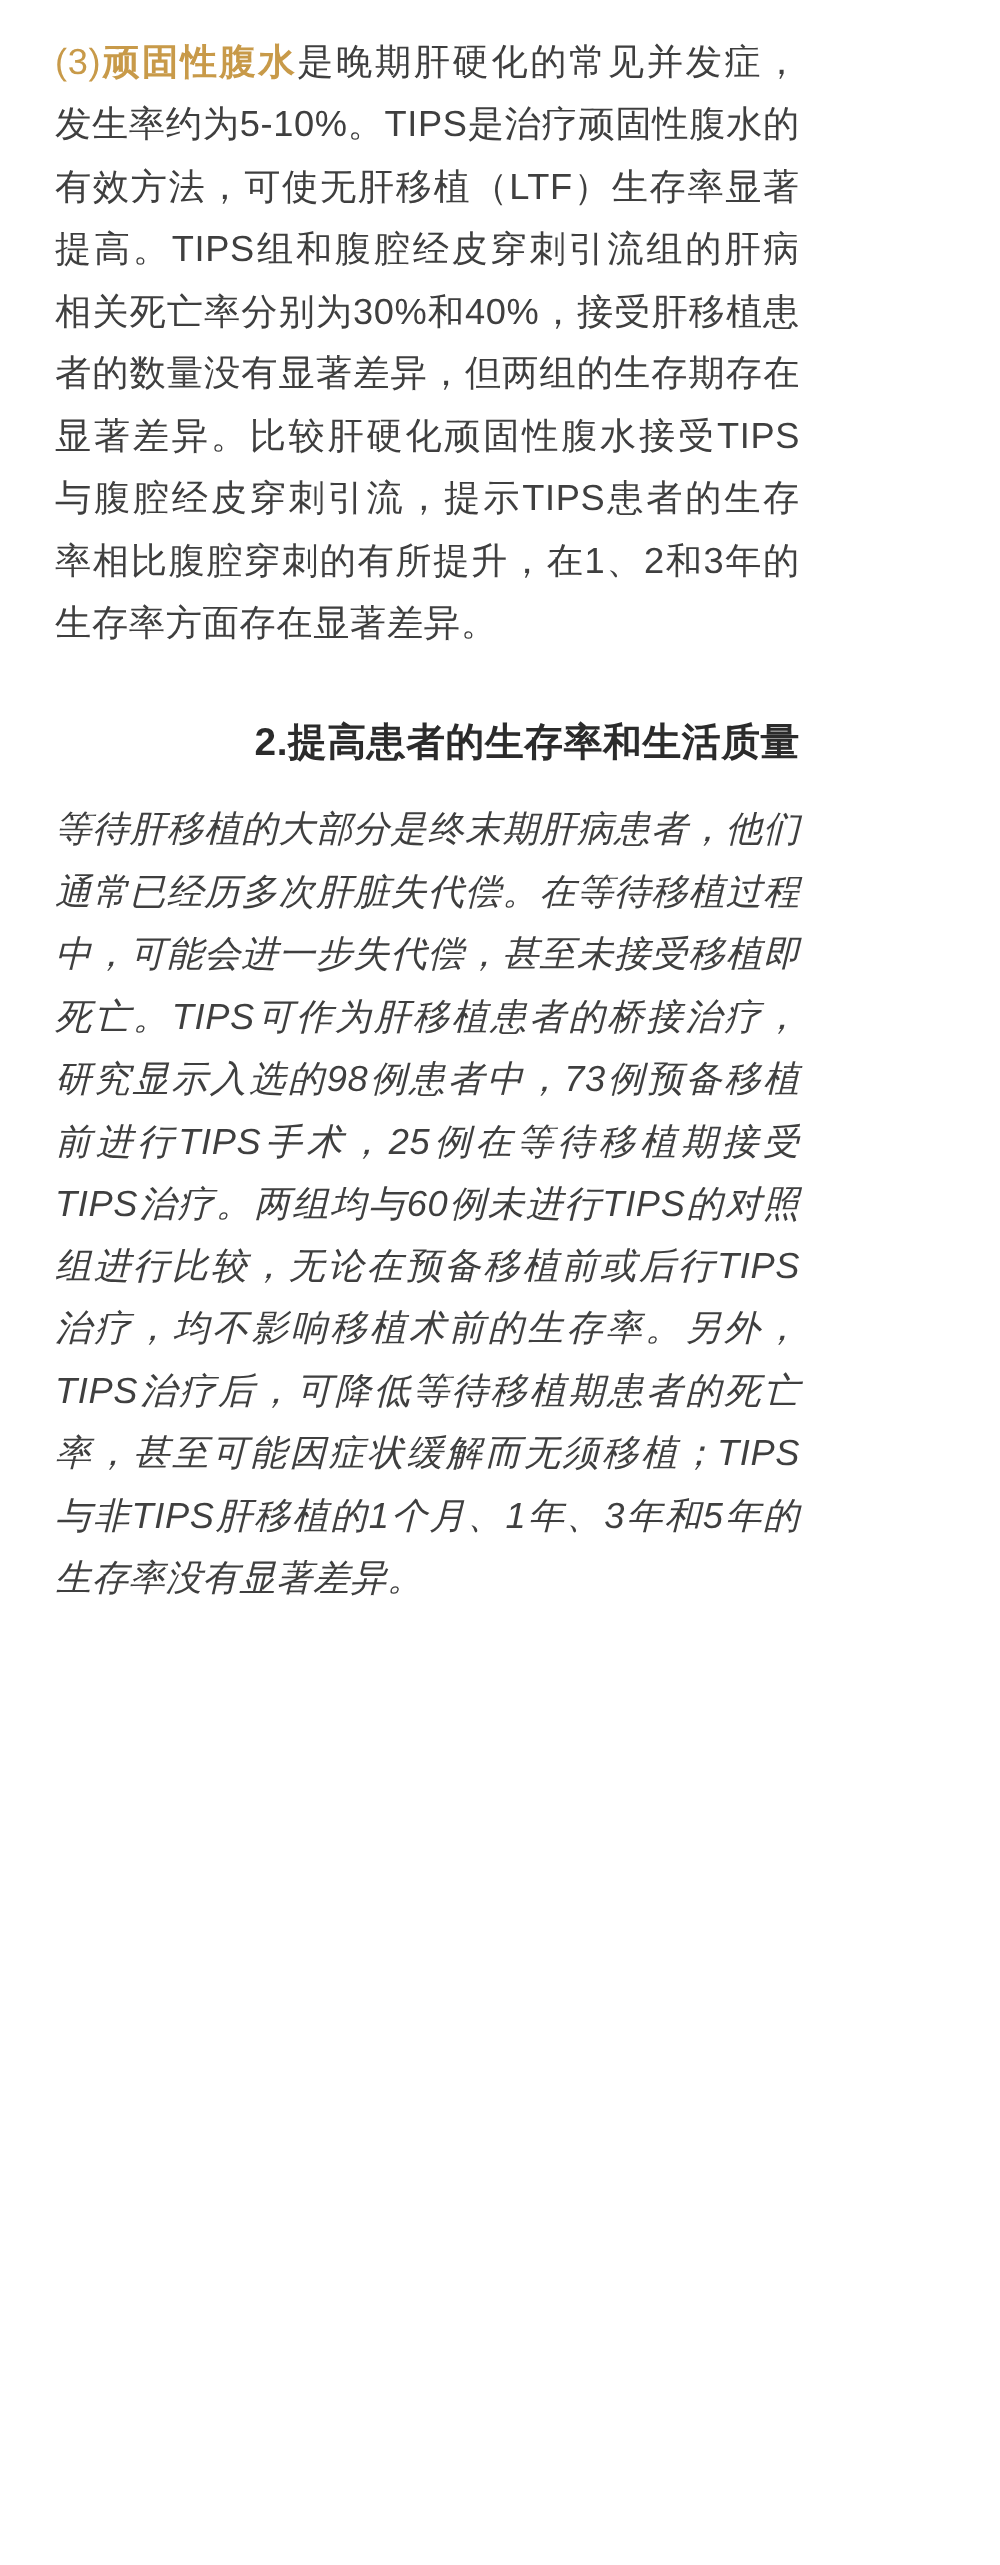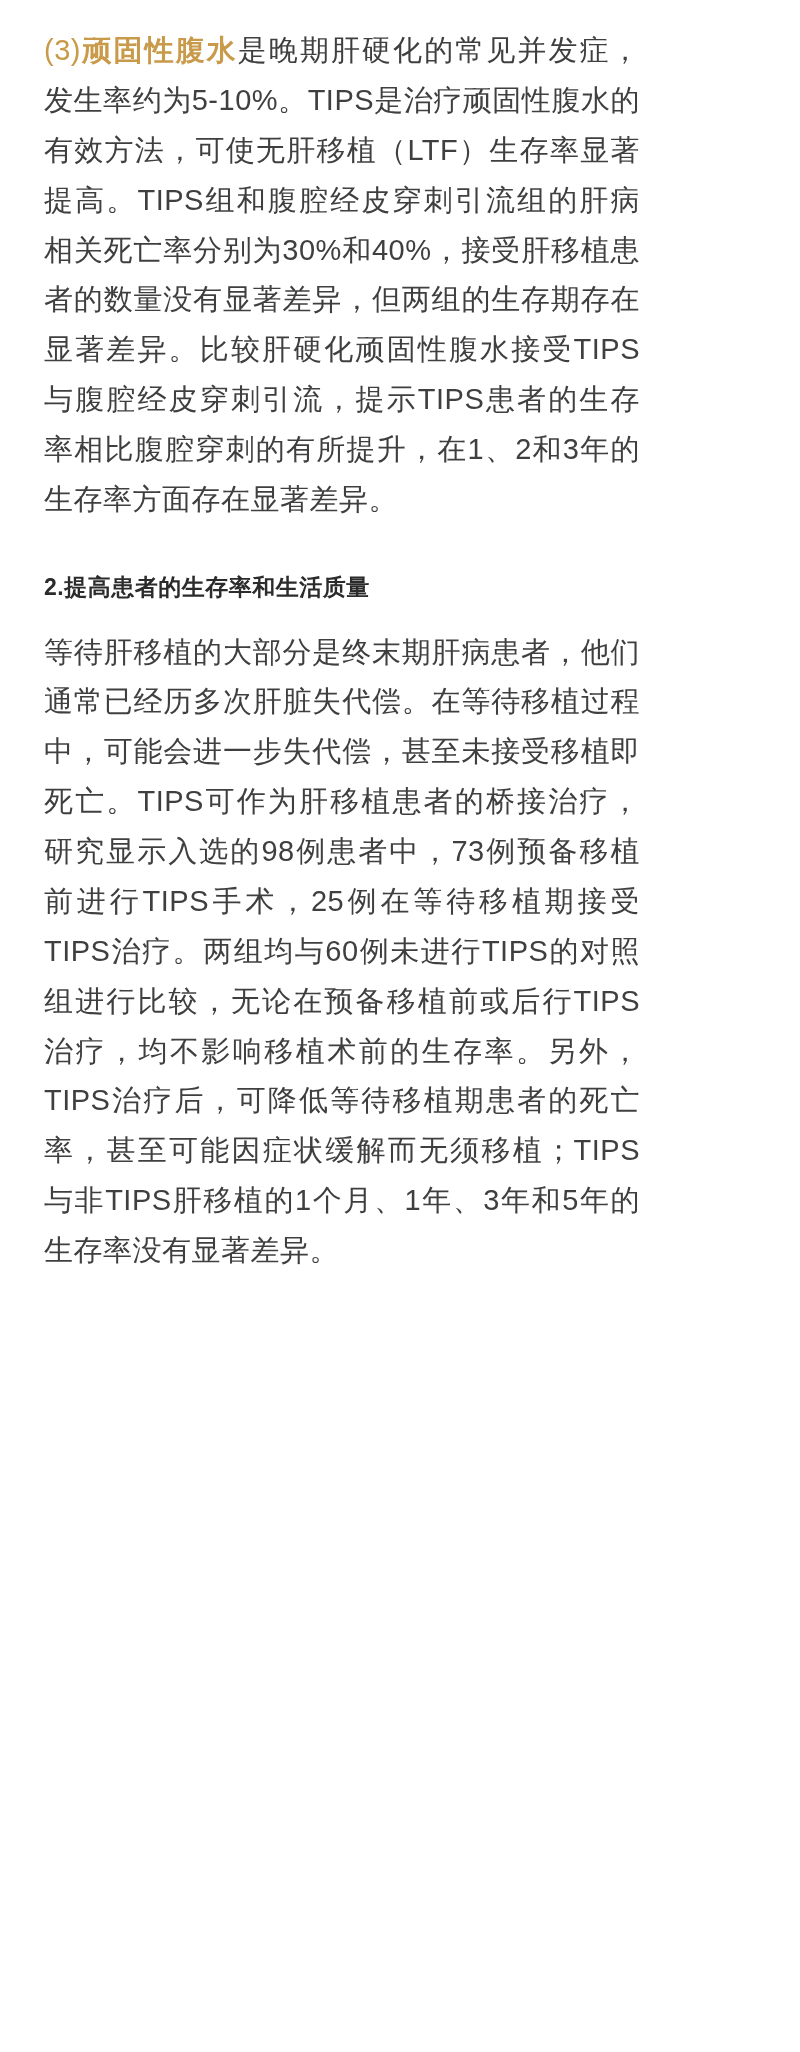--- a/index.html
+++ b/index.html
@@ -26,36 +26,38 @@
     line-height: 1.72;
     letter-spacing: 0.5px;
     text-align: justify;
     text-justify: inter-ideograph;
     color: #3f3f3f;
     margin: 0 0 44px 0;
     font-weight: 400;
   }
   .para:last-child {
     margin-bottom: 0;
+    font-style: italic;
   }
   .marker {
     color: #c89a49;
     font-weight: 400;
   }
   .marker-bold {
     color: #c89a49;
     font-weight: bold;
   }
   .heading {
-    font-size: 23px;
+    font-size: 31px;
     line-height: 1.6;
     font-weight: bold;
     color: #2b2b2b;
     letter-spacing: 0.5px;
     margin: 0 0 22px 0;
+    text-align: right;
   }
   .body-block {
     margin-top: 0;
   }
 </style>
 </head>
 <body>
 
 <div class="page">
 

